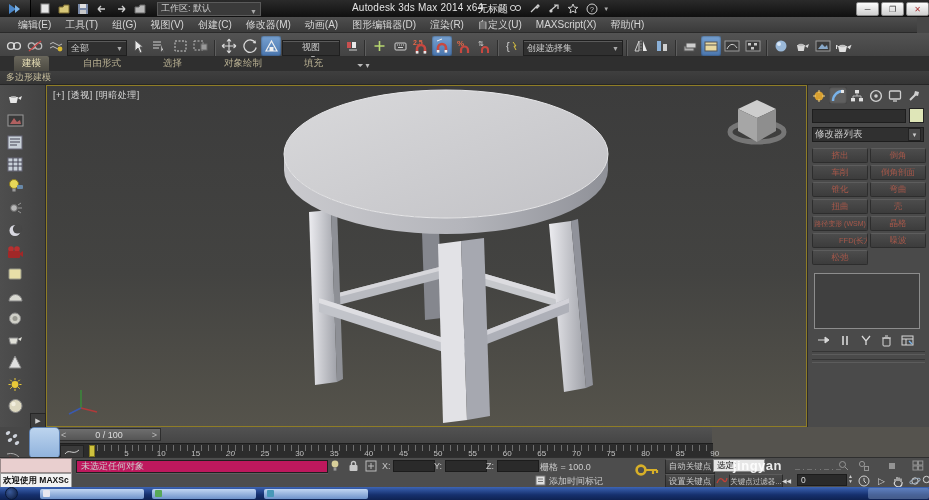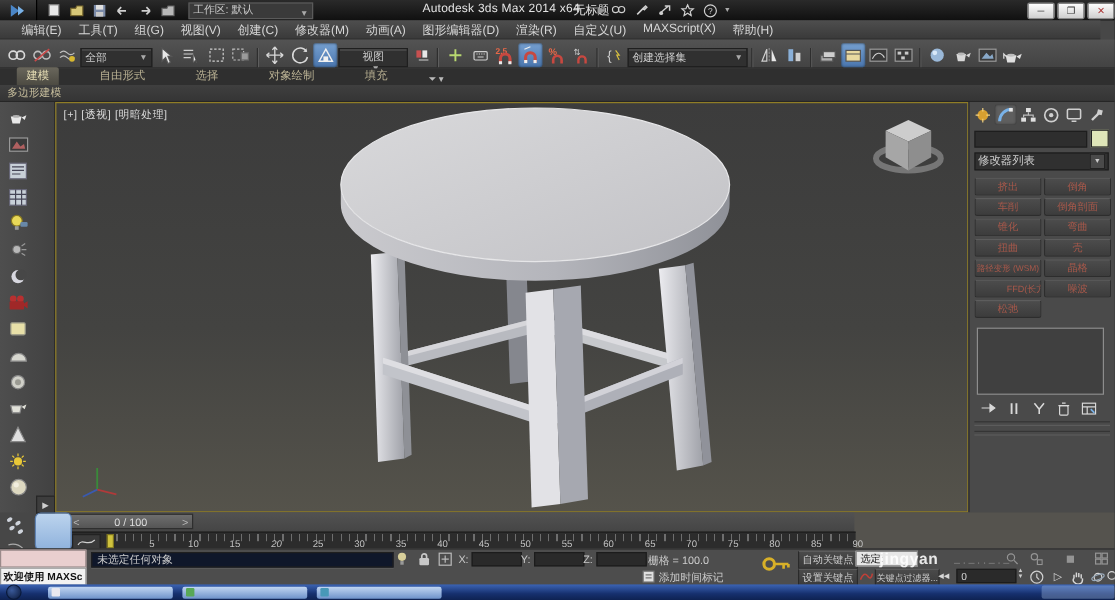--- a/index.html
+++ b/index.html
@@ -93,21 +93,21 @@
   #footprints-icon{left:3px;top:428px;}
   #redball-icon{left:4px;top:451px;}
   #flyout-btn{left:30px;top:413px;width:14px;height:13px;background:#3d3d3d;border:1px solid #262626;color:#cfcfcf;
               font-size:7px;display:flex;align-items:center;justify-content:center;}
 
   
   #statusbar{left:0;top:457px;width:929px;height:30px;background:#4d4d4d;border-top:1px solid #2f2f2f;box-sizing:border-box;font-size:9px;color:#ccc;}
   #listener-pink{left:0;top:0;width:72px;height:15px;background:#e9cfcf;border:1px solid #9a8a8a;box-sizing:border-box;}
   #listener-white{left:0;top:15px;width:72px;height:15px;background:#f2f2f2;border:1px solid #9a9a9a;box-sizing:border-box;
                   color:#111;font-size:8.5px;display:flex;align-items:center;padding-left:2px;white-space:nowrap;overflow:hidden;font-weight:bold;}
-  .sfield{background:#0f172a;border:1px solid #1f1f1f;box-shadow:0 1px 0 #5e5e5e;}
+  .sfield{background:#be185d;border:1px solid #1f1f1f;box-shadow:0 1px 0 #5e5e5e;}
   #status-line{left:76px;top:2px;width:246px;height:11px;display:flex;align-items:center;padding-left:4px;}
   #prompt-line{left:76px;top:17px;width:446px;height:11px;display:flex;align-items:center;padding-left:4px;}
   .mini-ico{width:14px;height:13px;display:flex;align-items:center;justify-content:center;}
   .coordlbl{color:#c8c8c8;}
   .coordfield{width:36px;height:10px;background:#2a2a2a;border:1px solid #1c1c1c;color:#ddd;font-size:8px;padding:0 2px;font-family:"Liberation Sans",sans-serif;}
   .keybtn{width:48px;height:13px;background:linear-gradient(#4a4a4a,#3a3a3a);border:1px solid #2a2a2a;border-top-color:#5c5c5c;
           color:#ccc;font-size:8.5px;display:flex;align-items:center;justify-content:center;white-space:nowrap;}
   #sel-drop{left:713px;top:1px;width:52px;height:13px;background:#e6e6e6;border:1px solid #888;color:#111;
             display:flex;align-items:center;padding-left:3px;font-size:8.5px;box-sizing:border-box;}
   #frame-field{left:797px;top:16px;width:50px;height:12px;background:#2a2a2a;border:1px solid #1c1c1c;color:#ddd;

